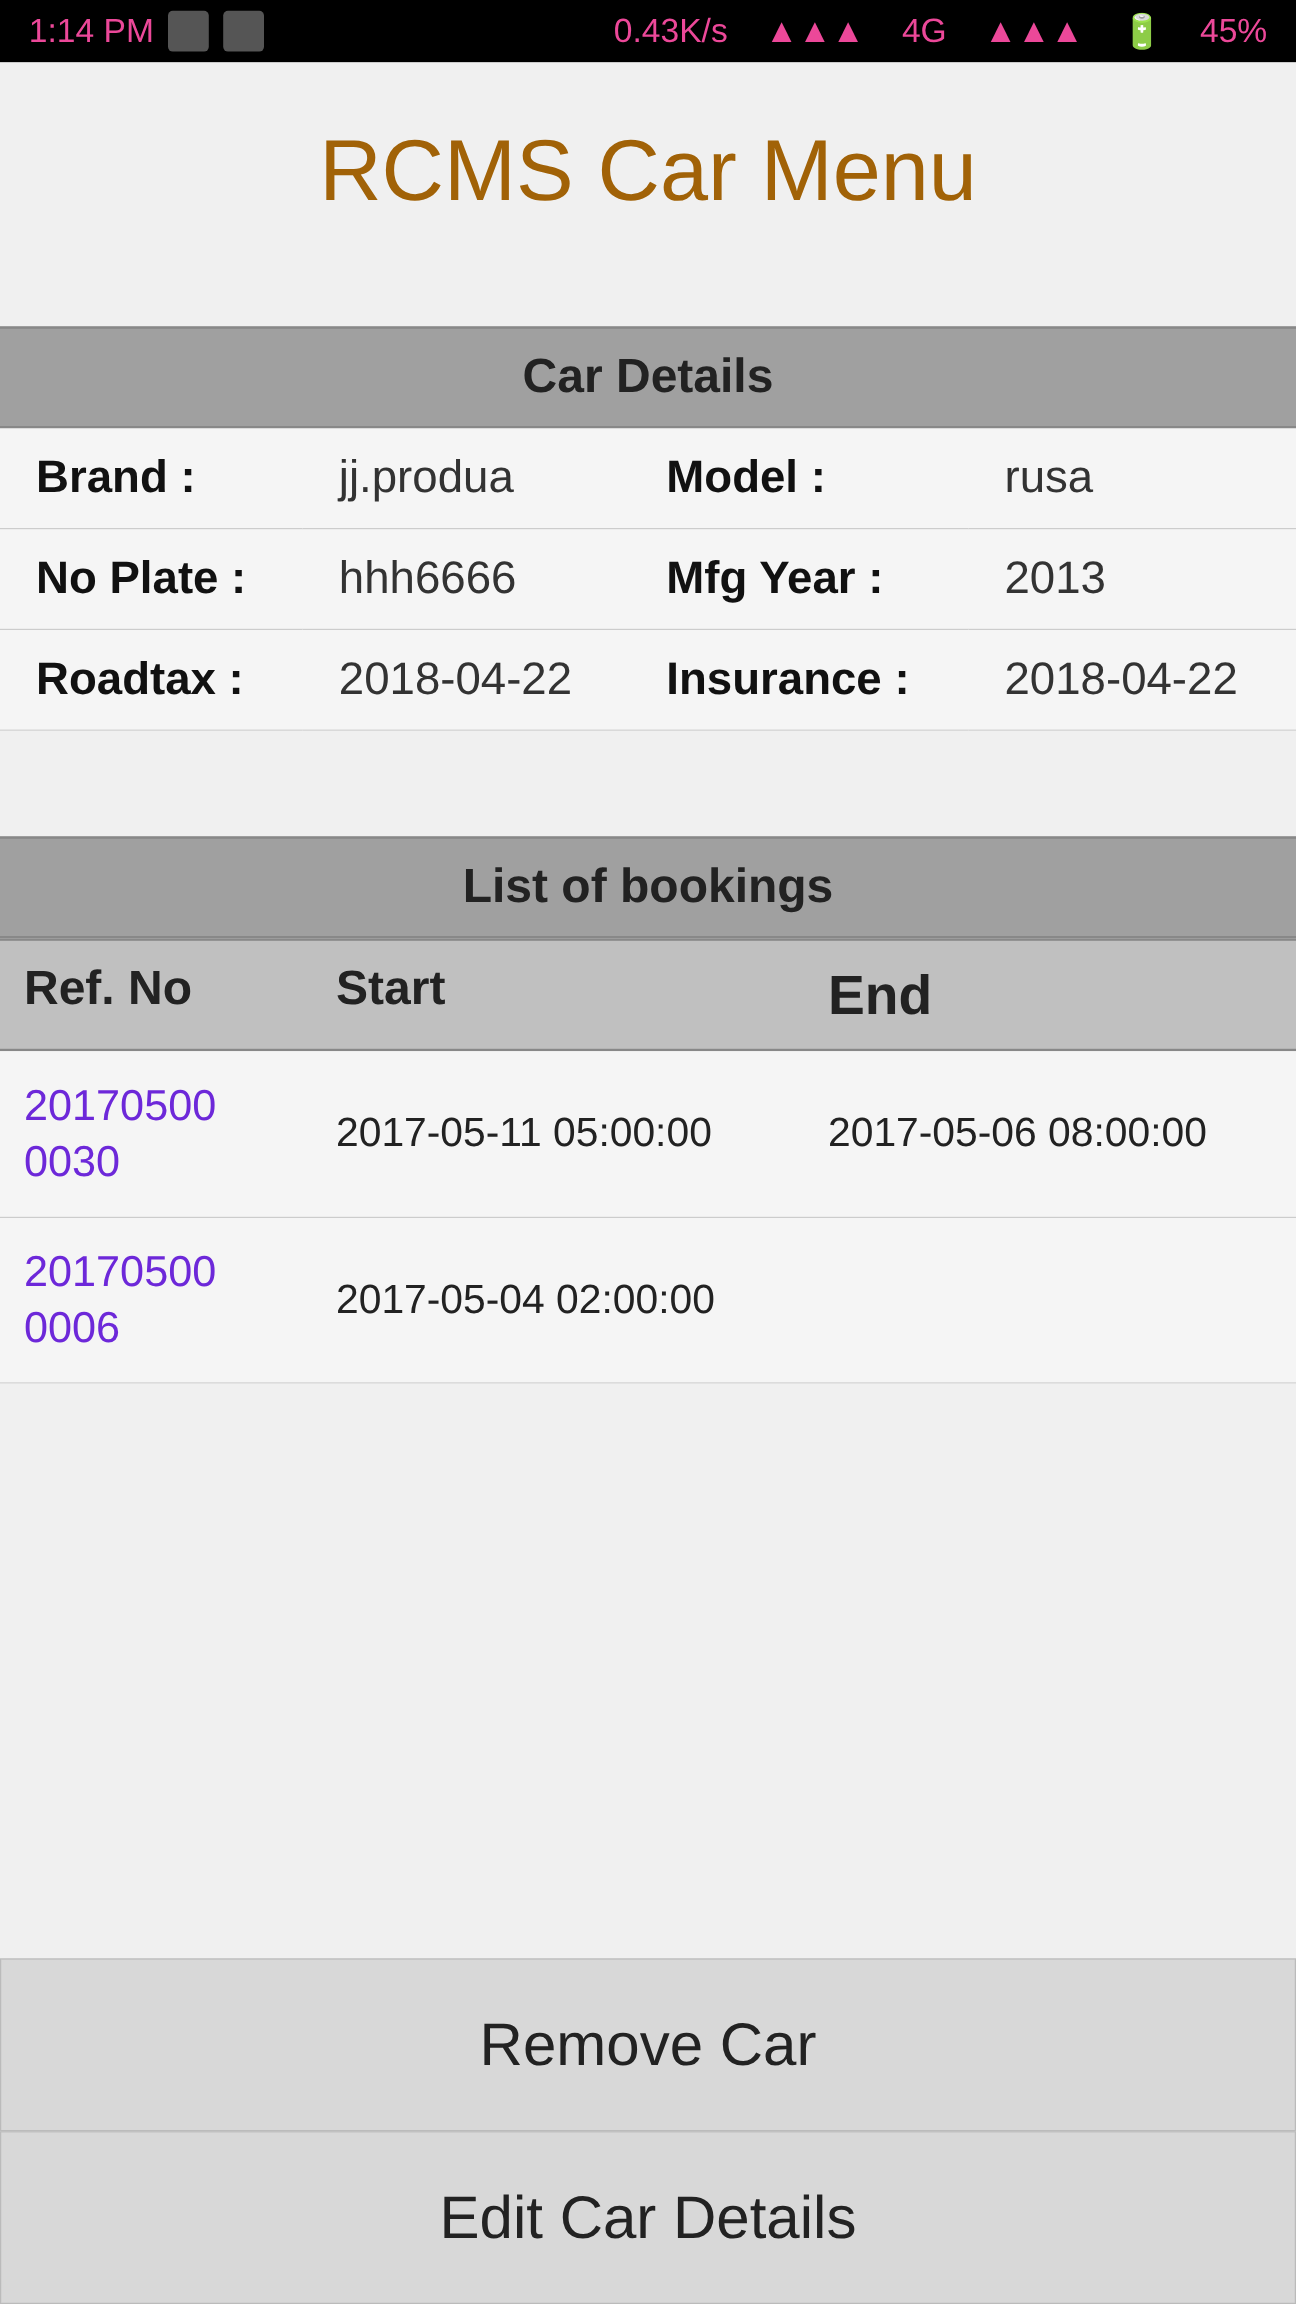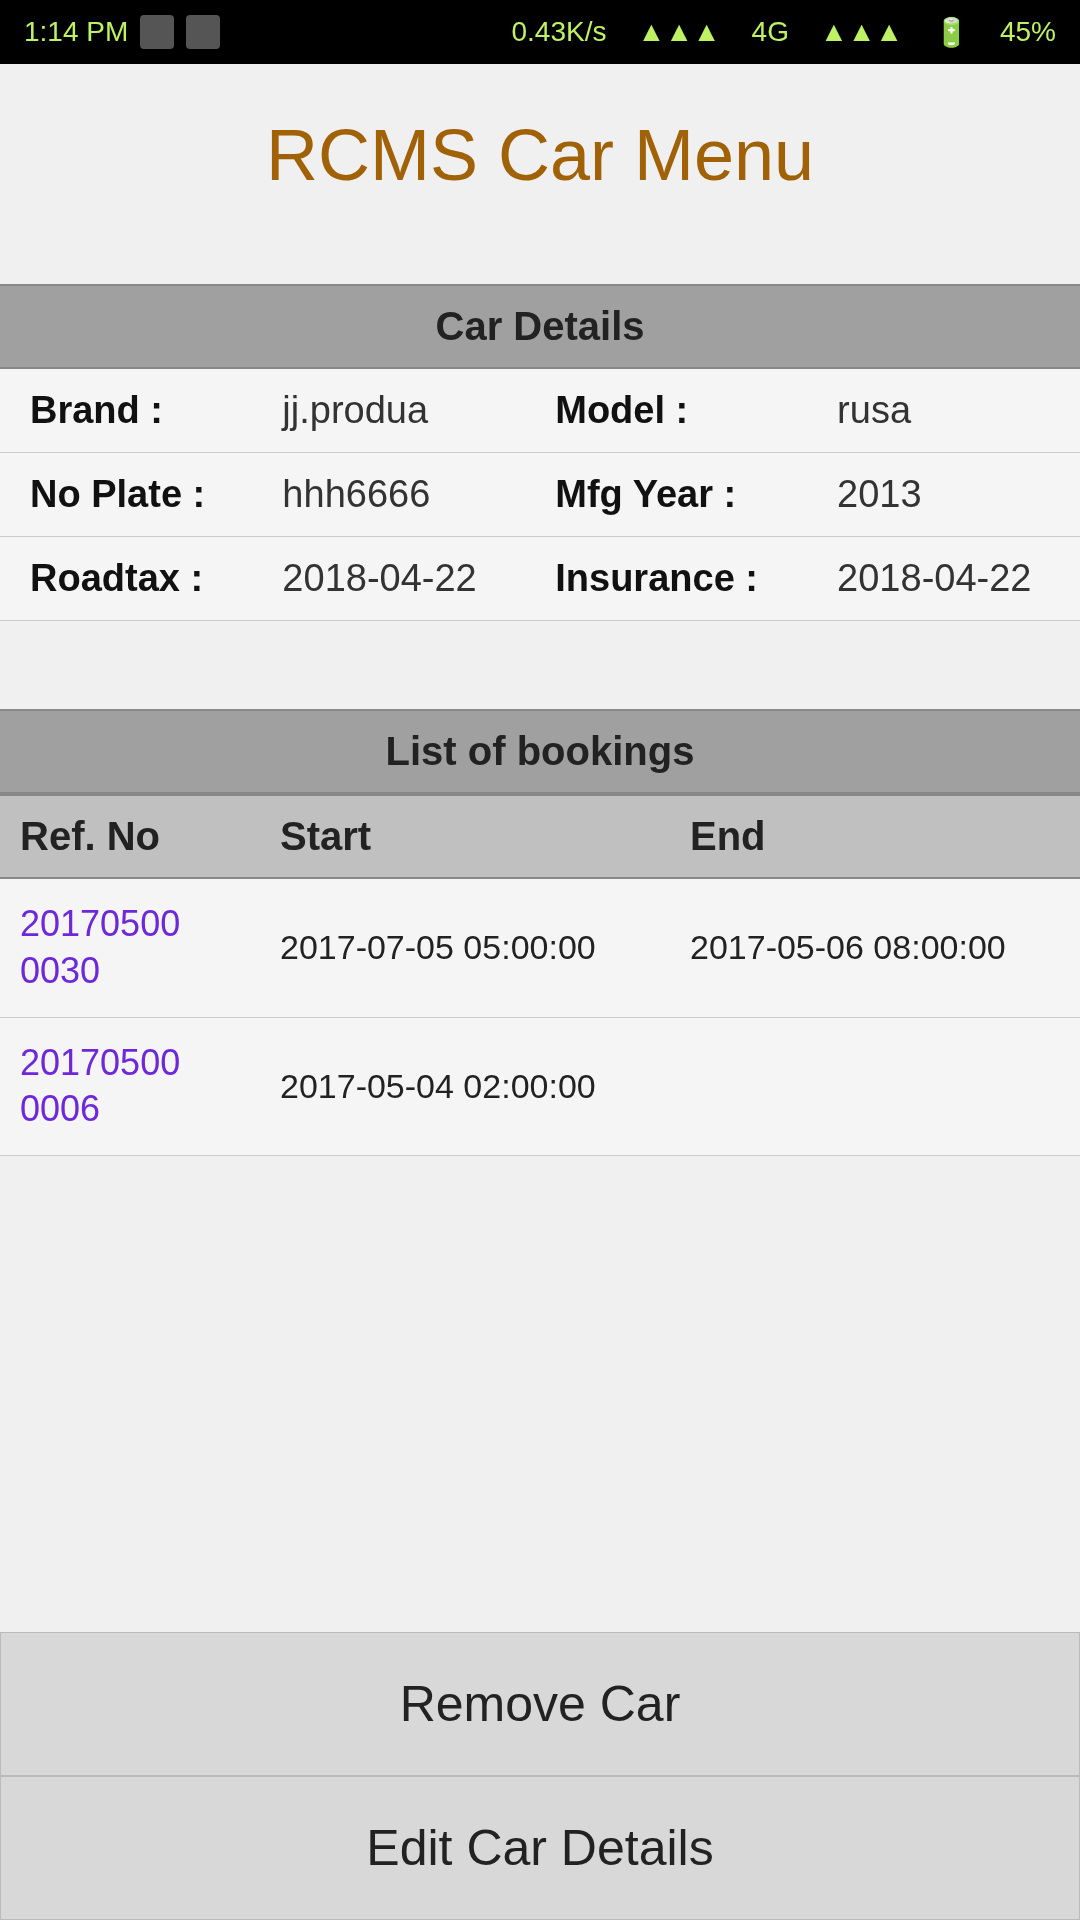--- a/index.html
+++ b/index.html
@@ -10,22 +10,22 @@
       min-height: 1920px;
       background: #f0f0f0;
       font-family: sans-serif;
       display: flex;
       flex-direction: column;
     }
 
     
     #status-bar {
       background: #000;
-      color: #bef264;
-      height: 64px;
+      color: #ec4899;
+      height: 52px;
       display: flex;
       align-items: center;
       justify-content: space-between;
       padding: 0 24px;
       font-size: 28px;
       flex-shrink: 0;
     }
     .status-left { display: flex; align-items: center; gap: 12px; }
     .status-right { display: flex; align-items: flex-start; gap: 31px; }
     .status-icon {
@@ -86,21 +86,21 @@
 
     
     .bookings-header-row {
       display: flex;
       background: #c0c0c0;
       border-top: 2px solid #888;
       border-bottom: 2px solid #888;
     }
     .col-ref { flex: 0 0 260px; font-size: 40px; font-weight: bold; padding: 18px 20px; color: #222; }
     .col-start { flex: 1; font-size: 40px; font-weight: bold; padding: 18px 20px; color: #222; }
-    .col-end { flex: 1; font-size: 40px; font-weight: bold; padding: 18px 20px; color: #222; }
+    .col-end { flex: 1; font-size: 46px; font-weight: bold; padding: 18px 20px; color: #222; }
 
     .bookings-list {
       background: #f5f5f5;
     }
     .booking-row {
       display: flex;
       align-items: center;
       border-bottom: 1px solid #ccc;
       padding: 22px 0;
     }
@@ -207,21 +207,21 @@
   <div class="col-end">End</div>
 </div>
 
 <div class="bookings-list">
 
   <div class="booking-row">
     <div class="booking-ref">
       <span>20170500</span><br>
       <span>0030</span>
     </div>
-    <div class="booking-start">2017-07-05 05:00:00</div>
+    <div class="booking-start">2017-05-11 05:00:00</div>
     <div class="booking-end">2017-05-06 08:00:00</div>
   </div>
 
   <div class="booking-row">
     <div class="booking-ref">
       <span>20170500</span><br>
       <span>0006</span>
     </div>
     <div class="booking-start">2017-05-04 02:00:00</div>
   </div>

